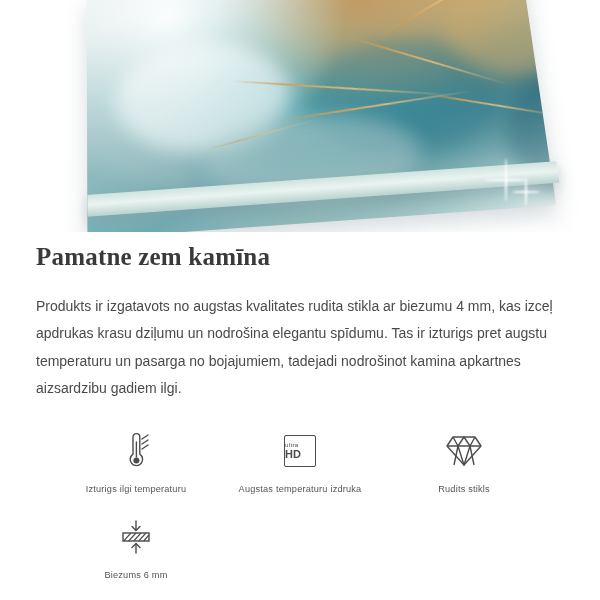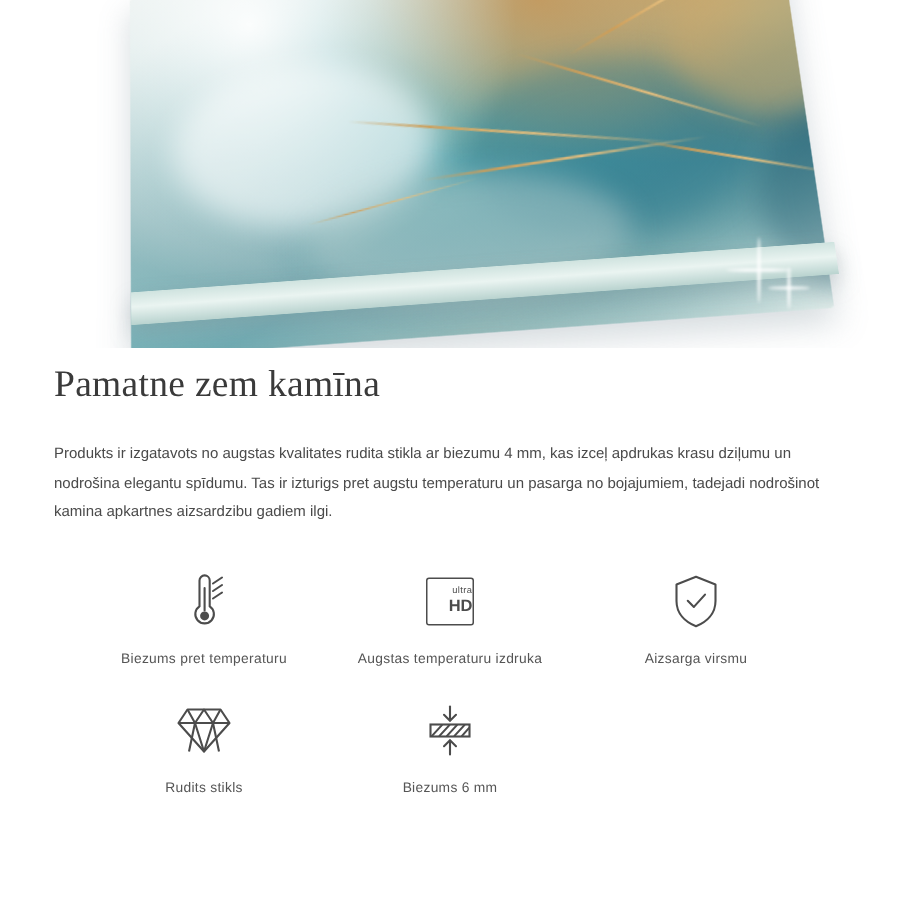--- a/index.html
+++ b/index.html
@@ -107,28 +107,28 @@
 
   
   .content {
     padding: 0 36px;
   }
   .headline {
     margin: 8px 0 0 0;
     font-family: "Liberation Serif", serif;
     font-size: 25px;
     line-height: 1.32;
-    font-weight: 400;
+    font-weight: 700;
     color: #3a3a3a;
     letter-spacing: 0.2px;
   }
   .headline .line2 { display: block; }
   .body-copy {
     margin: 20px 0 0 0;
-    font-size: 10px;
+    font-size: 14px;
     line-height: 1.95;
     color: #4a4a4a;
     max-width: 540px;
   }
 
   
   .features {
     margin-top: 26px;
     display: grid;
     grid-template-columns: repeat(3, 1fr);
@@ -154,21 +154,21 @@
     color: #555555;
     letter-spacing: 0.2px;
   }
   .ultrahd-box {
     width: 30px;
     height: 30px;
     border: 1.6px solid #4c4c4c;
     border-radius: 2px;
     display: flex;
     flex-direction: column;
-    align-items: flex-end;
+    align-items: flex-start;
     justify-content: center;
     line-height: 1;
   }
   .ultrahd-top {
     font-size: 6.2px;
     letter-spacing: 0.3px;
     color: #4c4c4c;
   }
   .ultrahd-bottom {
     font-size: 11px;
@@ -217,42 +217,33 @@
         <div class="feature-icon">
           <svg width="34" height="40" viewBox="0 0 34 40" fill="none" stroke="#4c4c4c" stroke-width="1.4" stroke-linecap="round">
             <path d="M14 6a3.4 3.4 0 0 1 6.8 0v17.2a6.2 6.2 0 1 1-6.8 0z"></path>
             <line x1="17.4" y1="11" x2="17.4" y2="26"></line>
             <circle cx="17.4" cy="29.6" r="3" fill="#4c4c4c" stroke="none"></circle>
             <line x1="23" y1="8" x2="29" y2="4"></line>
             <line x1="23" y1="13" x2="29" y2="9"></line>
             <line x1="23" y1="18" x2="29" y2="14"></line>
           </svg>
         </div>
-        <div class="feature-label">Biezums pret temperaturu</div>
+        <div class="feature-label">Izturigs ilgi temperaturu</div>
       </div>
 
       <div class="feature">
         <div class="feature-icon">
           <div class="ultrahd-box">
             <span class="ultrahd-top">ultra</span>
             <span class="ultrahd-bottom">HD</span>
           </div>
         </div>
         <div class="feature-label">Augstas temperaturu izdruka</div>
       </div>
 
-      <div class="feature">
-        <div class="feature-icon">
-          <svg width="32" height="38" viewBox="0 0 32 38" fill="none" stroke="#4c4c4c" stroke-width="1.4" stroke-linecap="round" stroke-linejoin="round">
-            <path d="M16 2.5 29 7.6v11.1c0 8.2-5.6 13.9-13 16.8-7.4-2.9-13-8.6-13-16.8V7.6z"></path>
-            <polyline points="10.5,18.5 14.6,22.6 22,14.4"></polyline>
-          </svg>
-        </div>
-        <div class="feature-label">Aizsarga virsmu</div>
-      </div>
 
       <div class="feature">
         <div class="feature-icon">
           <svg width="38" height="34" viewBox="0 0 38 34" fill="none" stroke="#4c4c4c" stroke-width="1.4" stroke-linejoin="round">
             <path d="M8 3h22l6 9-17 19L2 12z"></path>
             <path d="M2 12h34"></path>
             <path d="M8 3l5 9-4 19"></path>
             <path d="M30 3l-5 9 4 19"></path>
             <path d="M13 12l6-9 6 9"></path>
             <path d="M13 12l6 19 6-19"></path>

